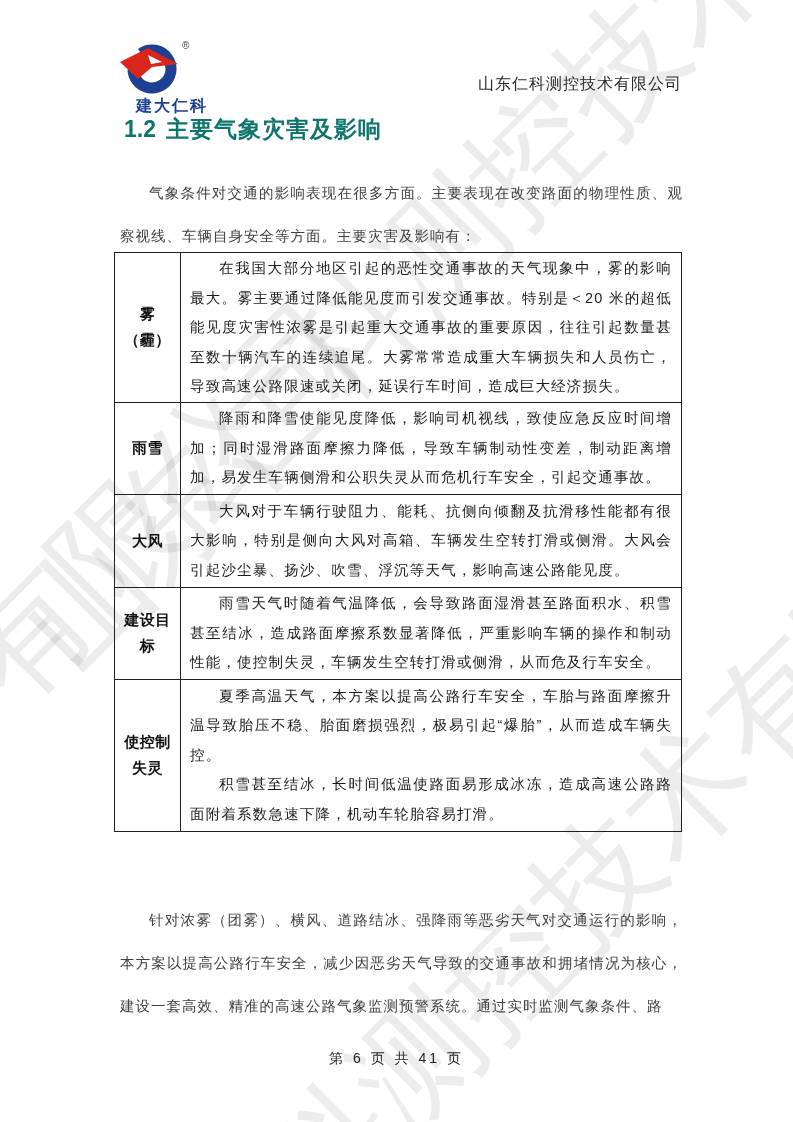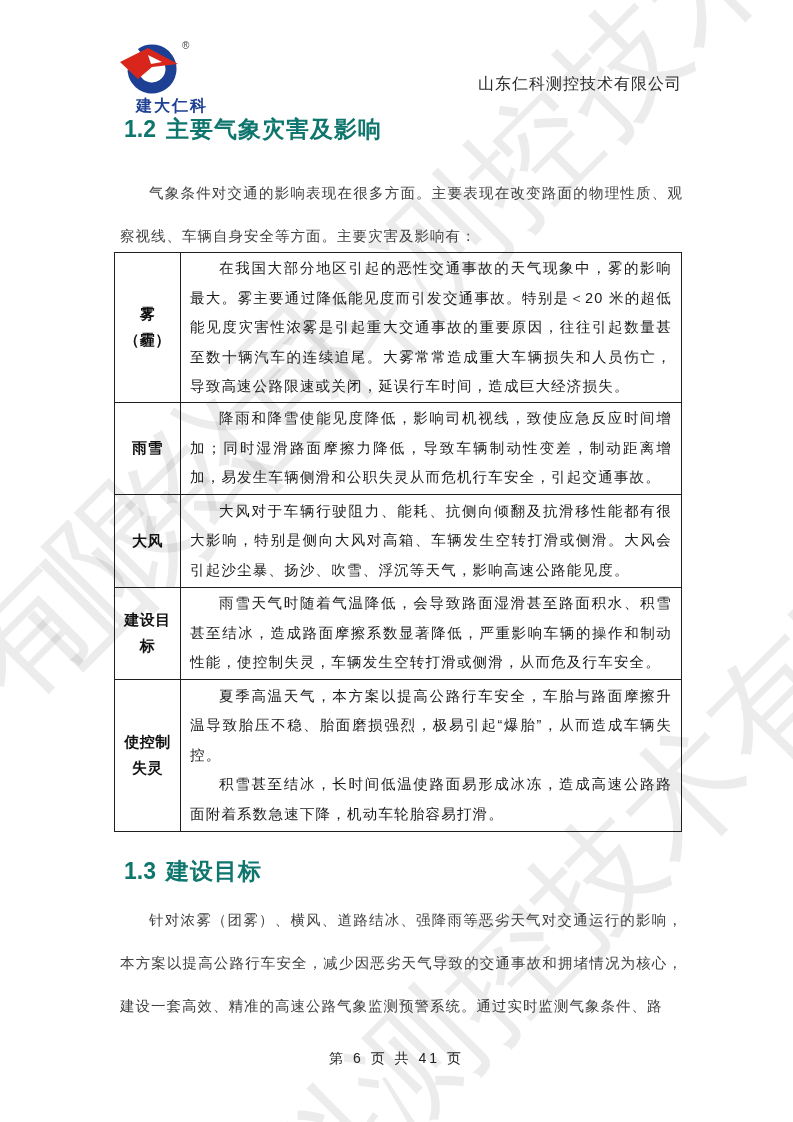--- a/index.html
+++ b/index.html
@@ -152,22 +152,19 @@
     <tr class="r5">
       <td class="lbl">使控制失灵</td>
       <td class="txt">
         <p>夏季高温天气，本方案以提高公路行车安全，车胎与路面摩擦升温导致胎压不稳、胎面磨损强烈，极易引起“爆胎”，从而造成车辆失控。</p>
         <p>积雪甚至结冰，长时间低温使路面易形成冰冻，造成高速公路路面附着系数急速下降，机动车轮胎容易打滑。</p>
       </td>
     </tr>
   </tbody>
     </table>
 
-  <div class="sec-heading h-13">
-    <span class="sec-num">1.3</span><span>建设目标</span>
-  </div>
   <div class="body-par par-13">
     <p>针对浓雾（团雾）、横风、道路结冰、强降雨等恶劣天气对交通运行的影响，本方案以提高公路行车安全，减少因恶劣天气导致的交通事故和拥堵情况为核心，建设一套高效、精准的高速公路气象监测预警系统。通过实时监测气象条件、路</p>
   </div>
 
   <div class="footer">第 6 页 共 41 页</div>
 
 </div>
 
 </body></html>

